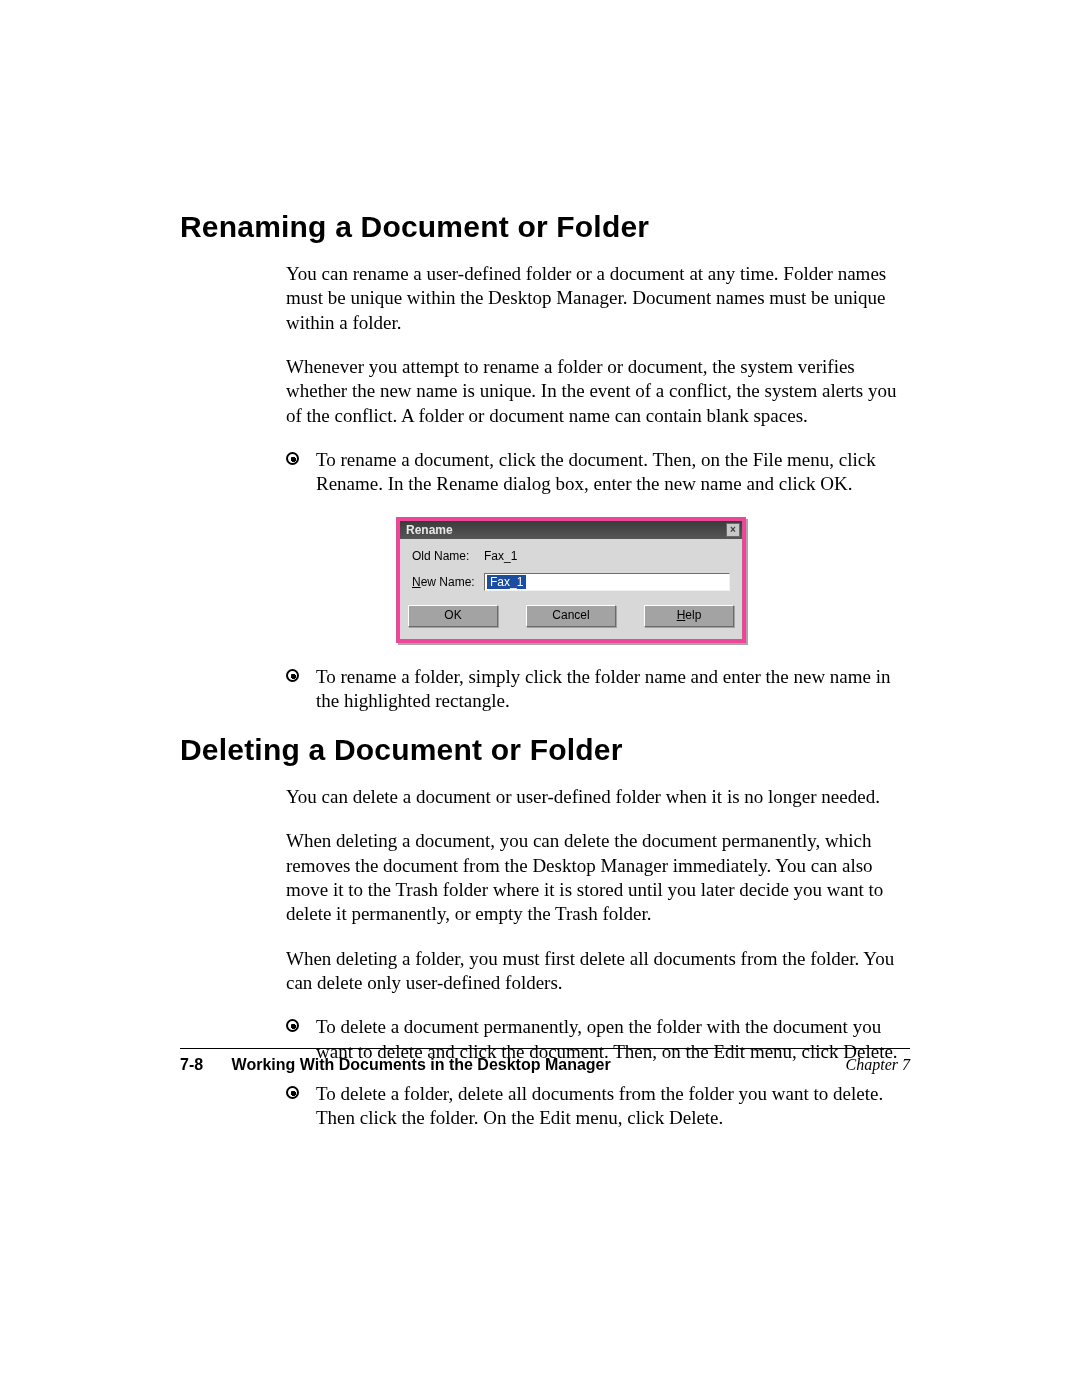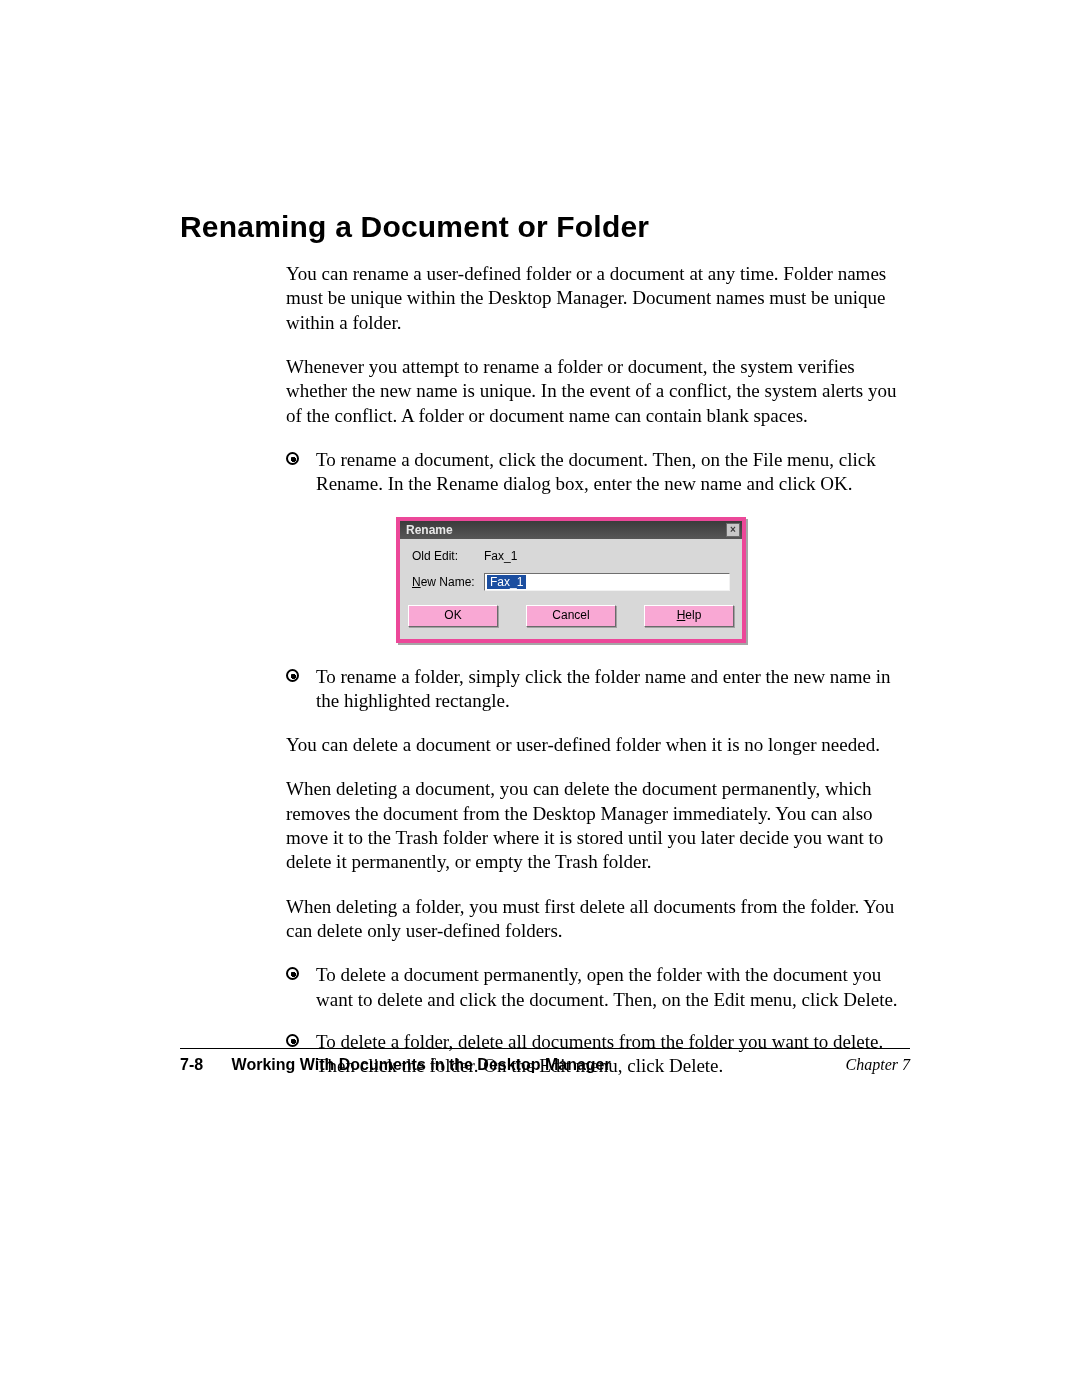--- a/index.html
+++ b/index.html
@@ -135,21 +135,21 @@
     justify-content: center;
     gap: 28px;
     padding: 4px 0 2px 0;
   }
   .dlg-btn {
     min-width: 72px;
     height: 20px;
     font-size: 12px;
     text-align: center;
     line-height: 18px;
-    background: #f9a8d4;
+    background: #a3a3a3;
     border-top: 1px solid #ffffff;
     border-left: 1px solid #ffffff;
     border-right: 1px solid #6a6a6a;
     border-bottom: 1px solid #6a6a6a;
     box-shadow: 1px 1px 0 rgba(0,0,0,0.25);
     padding: 0 8px;
   }
   .dlg-btn .ul { text-decoration: underline; }
 
   
@@ -188,21 +188,21 @@
     </ul>
 
     <div class="dialog-wrap">
       <div class="dialog">
         <div class="dialog-titlebar">
           <span>Rename</span>
           <span class="dialog-close">×</span>
         </div>
         <div class="dialog-body">
           <div class="row">
-            <span class="lbl">Old Edit:</span>
+            <span class="lbl">Old Name:</span>
             <span class="val">Fax_1</span>
           </div>
           <div class="row">
             <span class="lbl"><span class="ul">N</span><span>ew Name:</span></span>
             <div class="input-shell">
               <span class="input-sel">Fax_1</span>
             </div>
           </div>
           <div class="dlg-buttons">
             <div class="dlg-btn">OK</div>
@@ -211,20 +211,21 @@
           </div>
         </div>
       </div>
     </div>
 
     <ul class="action-list">
       <li>To rename a folder, simply click the folder name and enter the new name in the highlighted rectangle.</li>
     </ul>
   </div>
 
+  <h2 class="section-heading">Deleting a Document or Folder</h2>
   <div class="body-block">
     <p class="body">You can delete a document or user-defined folder when it is no longer needed.</p>
     <p class="body">When deleting a document, you can delete the document permanently, which removes the document from the Desktop Manager immediately. You can also move it to the Trash folder where it is stored until you later decide you want to delete it permanently, or empty the Trash folder.</p>
     <p class="body">When deleting a folder, you must first delete all documents from the folder. You can delete only user-defined folders.</p>
     <ul class="action-list">
       <li>To delete a document permanently, open the folder with the document you want to delete and click the document. Then, on the Edit menu, click Delete.</li>
       <li>To delete a folder, delete all documents from the folder you want to delete. Then click the folder. On the Edit menu, click Delete.</li>
     </ul>
   </div>
 

